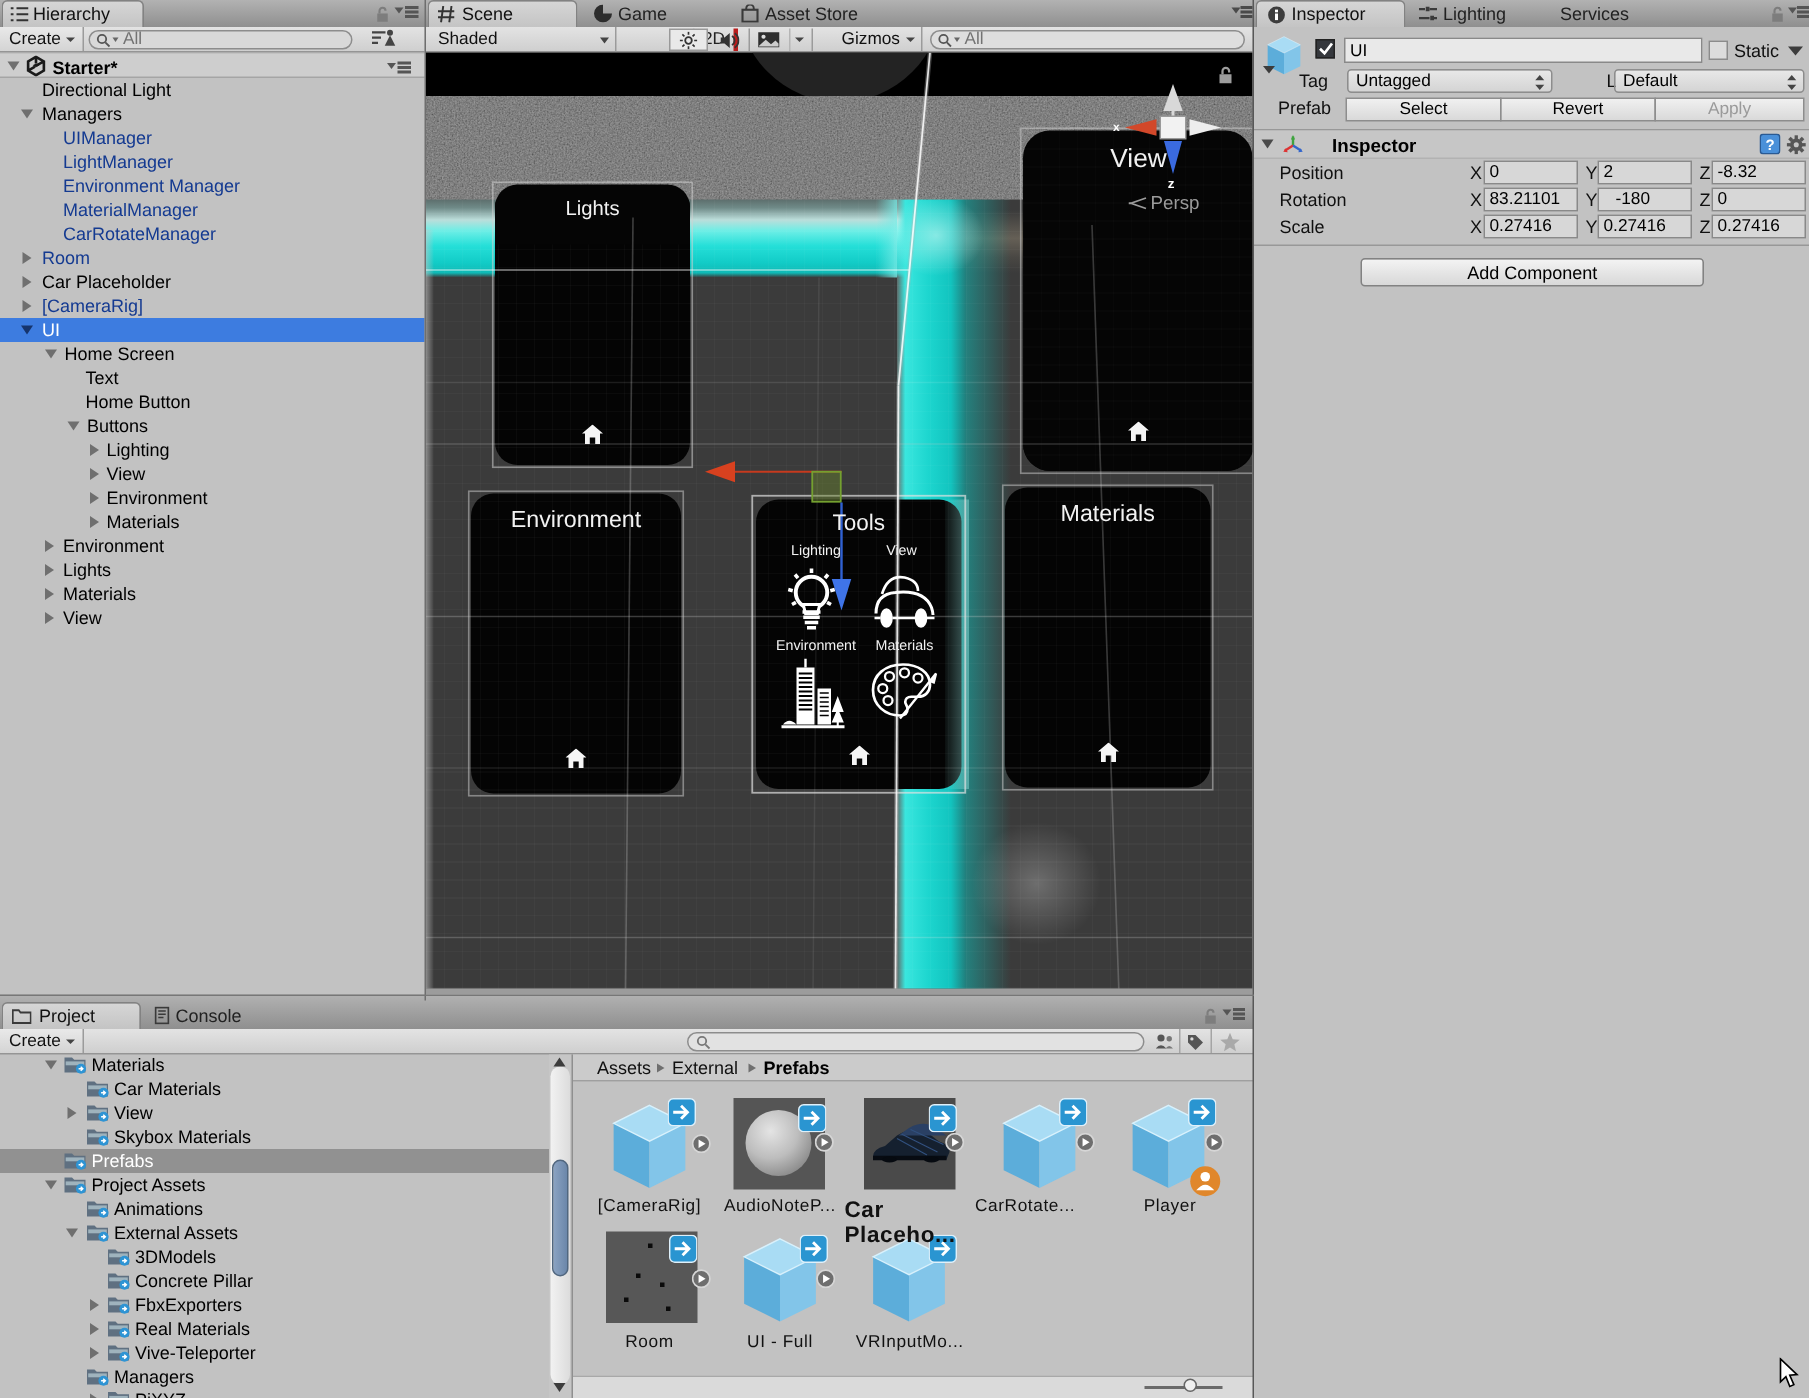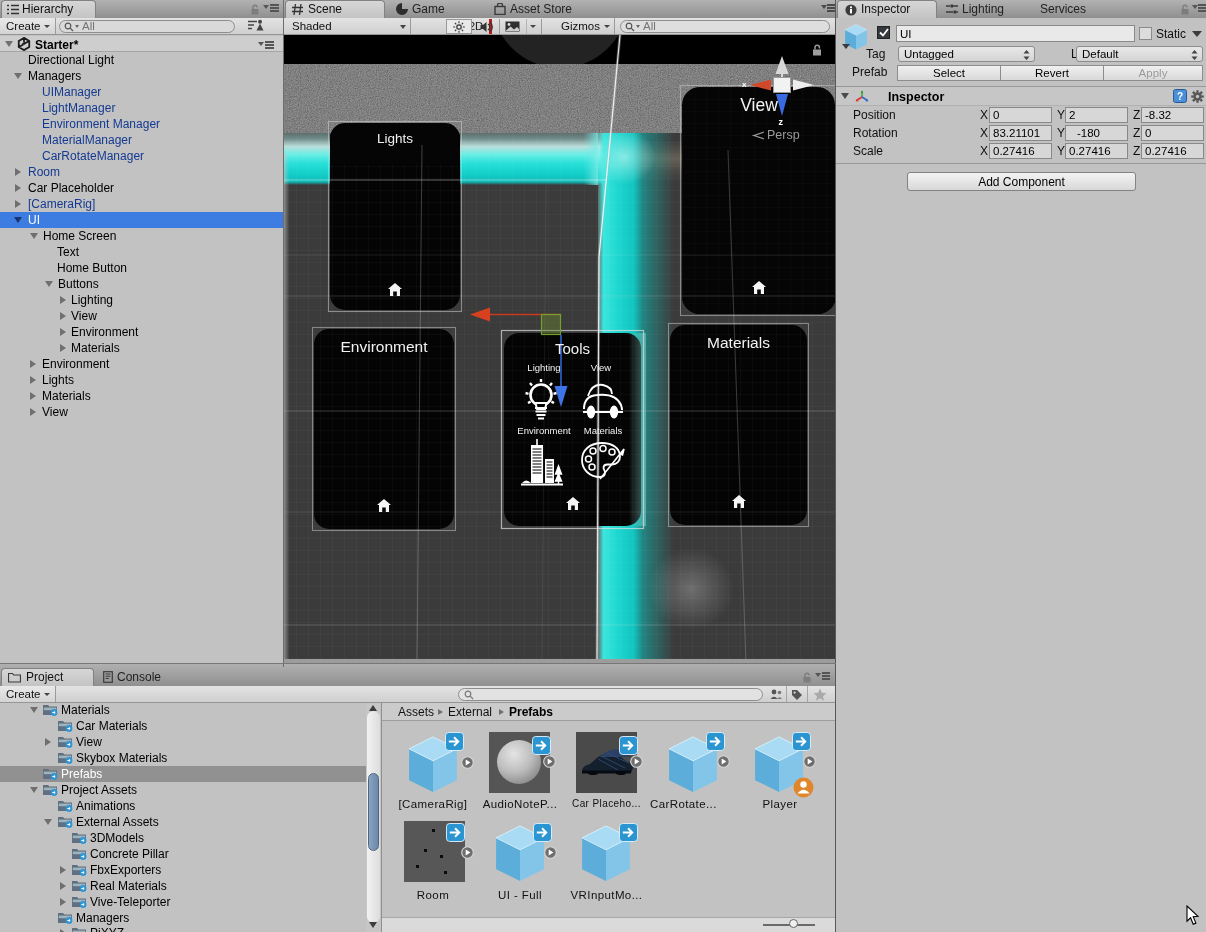--- a/index.html
+++ b/index.html
@@ -672,21 +672,21 @@
     </svg>
  <svg class="abs" style="left:461px;top:183px" width="13" height="13">
       <use href="#playb"></use>
     </svg>
  <svg class="abs" style="left:544px;top:183px" width="13" height="13">
       <use href="#playb"></use>
     </svg>
 
  <div class="abs" style="left:390px;top:135px;width:86px;text-align:center;font-size:11.5px;color:#111;letter-spacing:.4px;">[CameraRig]</div>
  <div class="abs" style="left:477px;top:135px;width:86px;text-align:center;font-size:11.5px;color:#111;letter-spacing:.4px;">AudioNoteP...</div>
- <div class="abs" style="left:563px;top:135px;width:87px;text-align:center;font-size:10px;color:#111;letter-spacing:.4px;">Car Placeho...</div>
+ <div class="abs" style="left:563px;top:135px;width:87px;text-align:left;font-size:15px;color:#111;letter-spacing:.4px;font-weight:bold;">Car Placeho...</div>
  <div class="abs" style="left:650px;top:135px;width:86px;text-align:left;font-size:11.5px;color:#111;letter-spacing:.4px;">CarRotate...</div>
  <div class="abs" style="left:737px;top:135px;width:86px;text-align:center;font-size:11.5px;color:#111;letter-spacing:.4px;">Player</div>
  <div class="abs" style="left:390px;top:226px;width:86px;text-align:center;font-size:11.5px;color:#111;letter-spacing:.4px;">Room</div>
  <div class="abs" style="left:477px;top:226px;width:86px;text-align:center;font-size:11.5px;color:#111;letter-spacing:.4px;">UI - Full</div>
  <div class="abs" style="left:563px;top:226px;width:87px;text-align:center;font-size:11.5px;color:#111;letter-spacing:.4px;">VRInputMo...</div>
 
  <div class="abs" style="left:382px;top:254px;width:454px;height:15px;background:#dadada;border-top:1px solid #a8a8a8;box-sizing:border-box;"></div>
  <div class="abs" style="left:763px;top:260.5px;width:52px;height:2px;background:#6a6a6a;"></div>
  <div class="abs" style="left:789px;top:256px;width:9px;height:9px;border-radius:50%;background:#f0f0f0;border:1px solid #666;box-sizing:border-box;"></div>
 </div>

